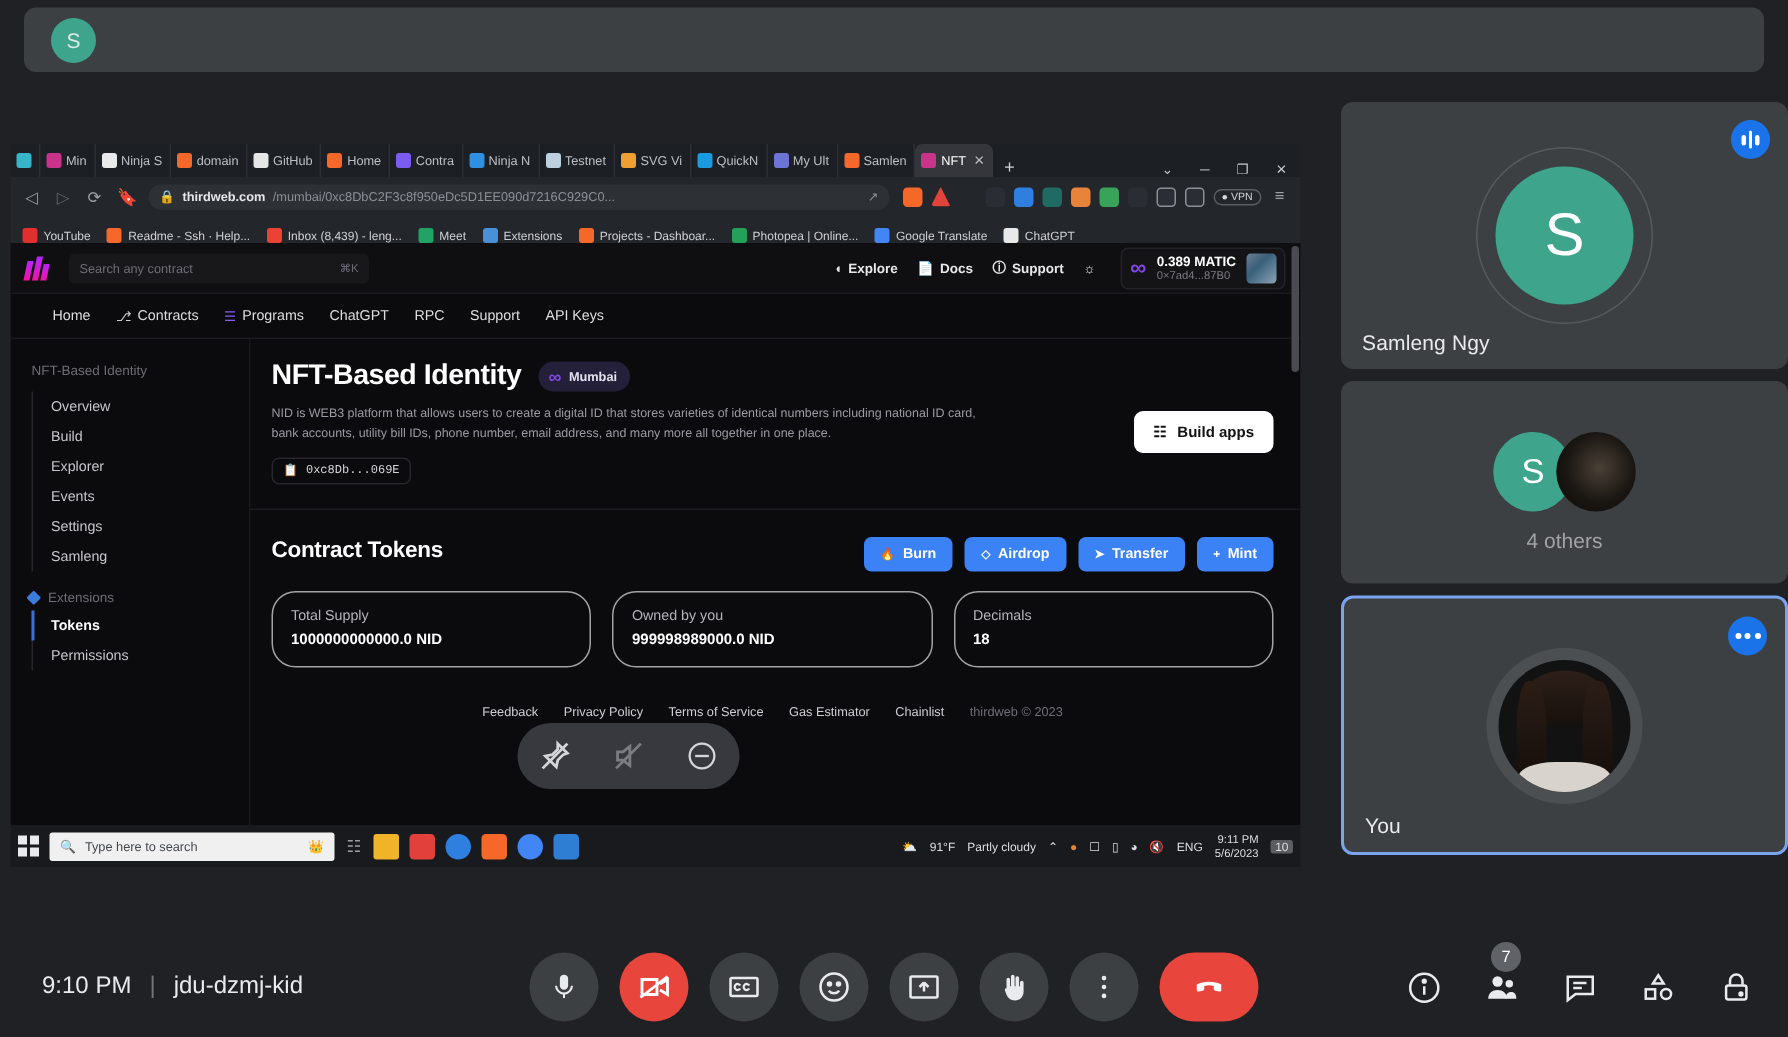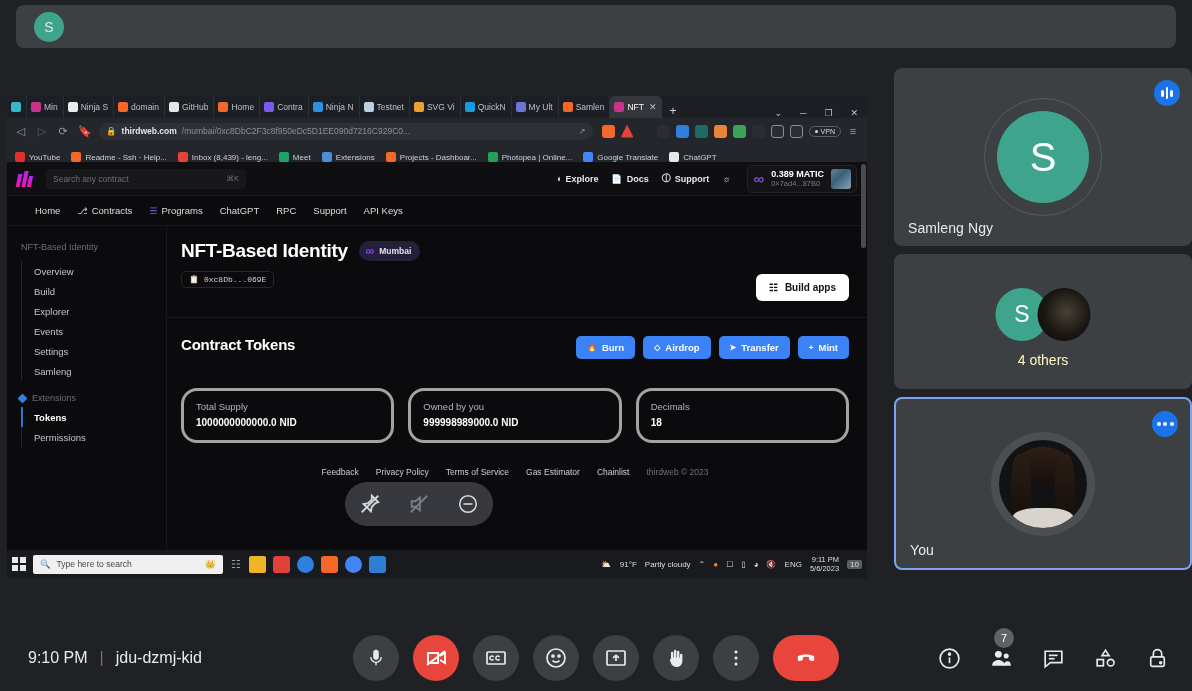--- a/index.html
+++ b/index.html
@@ -218,23 +218,22 @@
   }
   .tokens-head h2 { color: #fff; font-size: 15px; letter-spacing: -.2px; }
   .tk-actions { margin-left: auto; display: flex; gap: 8px; }
   .tk-btn {
     background: #3b82f6; color: #fff; font-size: 9.5px; font-weight: bold;
     border-radius: 5px; padding: 6px 11px;
     display: flex; align-items: center; gap: 5px;
   }
   .stats { display: flex; gap: 14px; margin-top: 13px; }
   .stat {
-    flex: 1; border: 3px solid #a3a3a3; border-radius: 16px;
+    flex: 1; border: 1px solid #a3a3a3; border-radius: 16px;
     padding: 10px 12px 12px;
-    margin-top: 16px;
   }
   .stat-label { color: #b4b4bb; font-size: 9.5px; }
   .stat-value { color: #fff; font-size: 10px; font-weight: bold; margin-top: 5px; }
 
   .tw-footer {
     display: flex; justify-content: center; align-items: center; gap: 17px;
     font-size: 8.5px; color: #cfcfd4; margin-top: 24px;
   }
   .tw-footer .copy { color: #6f6f78; }
 
@@ -319,21 +318,21 @@
     display: flex; align-items: center; justify-content: center;
     color: #fff; font-size: 23px;
   }
   .stack .a1 { background: #3ea58c; }
   .stack .a2 {
     background: radial-gradient(circle at 55% 45%, #4a4136 0%, #1a1612 55%, #0a0907 100%);
     margin-left: -11px;
   }
   .others-label {
     position: absolute; left: 0; right: 0; top: 98px; text-align: center;
-    color: #fef9c3; font-size: 14px;
+    color: #a3a3a3; font-size: 14px;
   }
   .selfcam {
     position: absolute; left: 50%; top: 50%; transform: translate(-50%,-50%);
     width: 104px; height: 104px; border-radius: 50%;
     background: #4b4f52; display: flex; align-items: center; justify-content: center;
   }
   .selfcam-inner {
     width: 88px; height: 88px; border-radius: 50%; overflow: hidden;
     background: #121212; position: relative;
   }
@@ -627,20 +626,21 @@
       <div class="tw-main">
         <div class="hero">
           <div style="flex:1">
             <div class="hero-title">
               <h1>NFT-Based Identity</h1>
               <div class="chain-pill">
                 <span style="color:#8247e5;font-size:12px">∞</span>
                 <span>Mumbai</span>
               </div>
             </div>
+            <div class="hero-desc">NID is WEB3 platform that allows users to create a digital ID that stores varieties of identical numbers including national ID card, bank accounts, utility bill IDs, phone number, email address, and many more all together in one place.</div>
             <div class="addr-chip">
               <span>📋</span>
               <span>0xc8Db...069E</span>
             </div>
           </div>
           <div class="build-btn">
             <span>☷</span>
             <span>Build apps</span>
           </div>
         </div>

